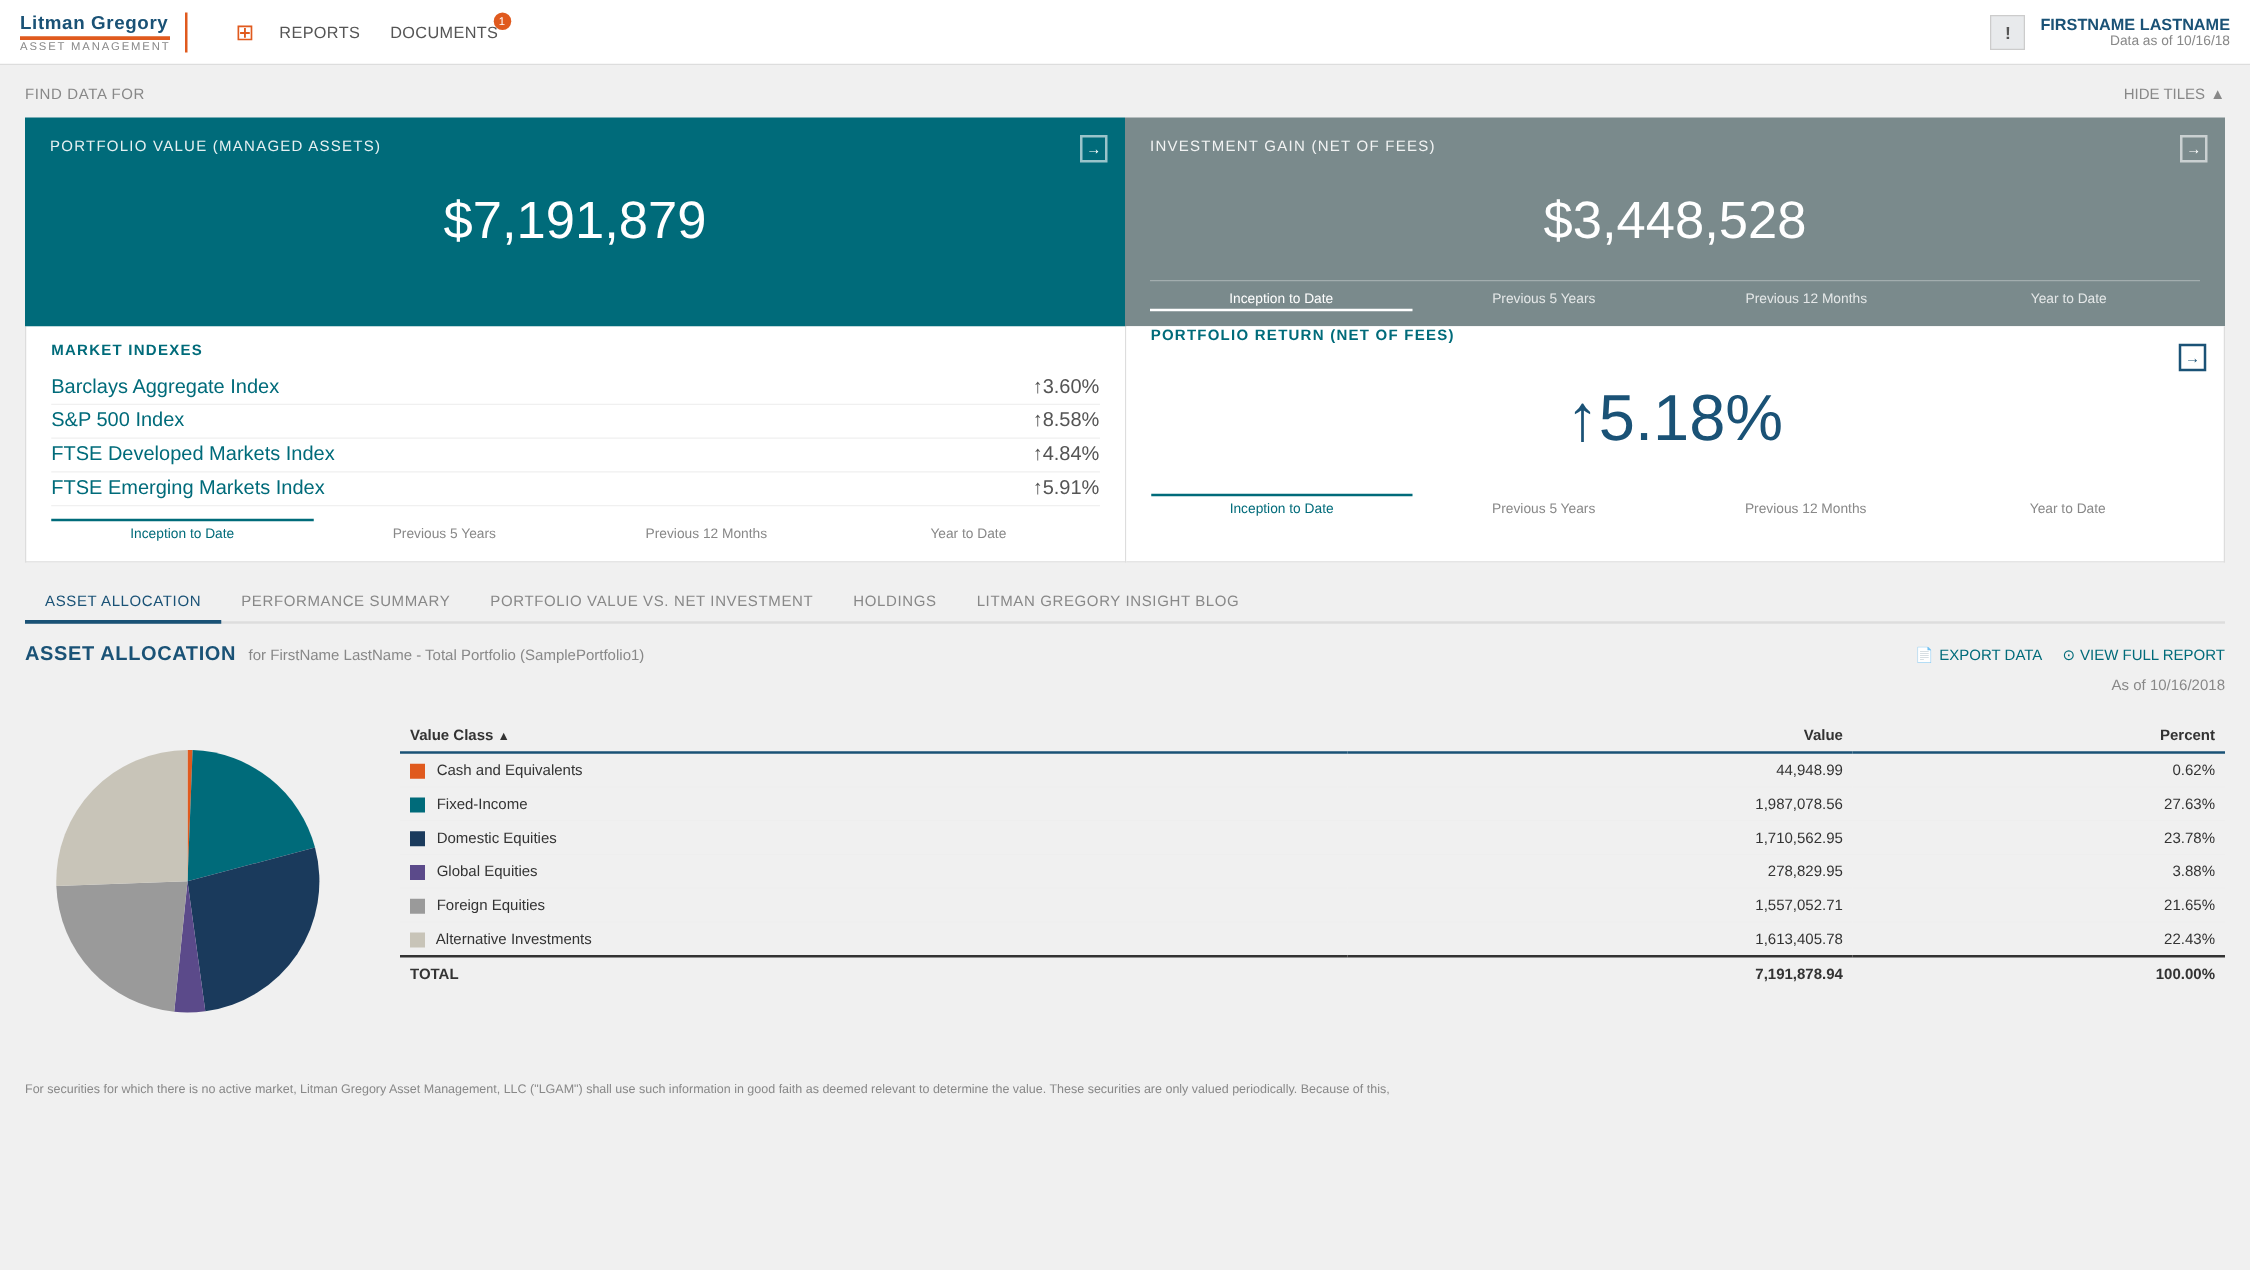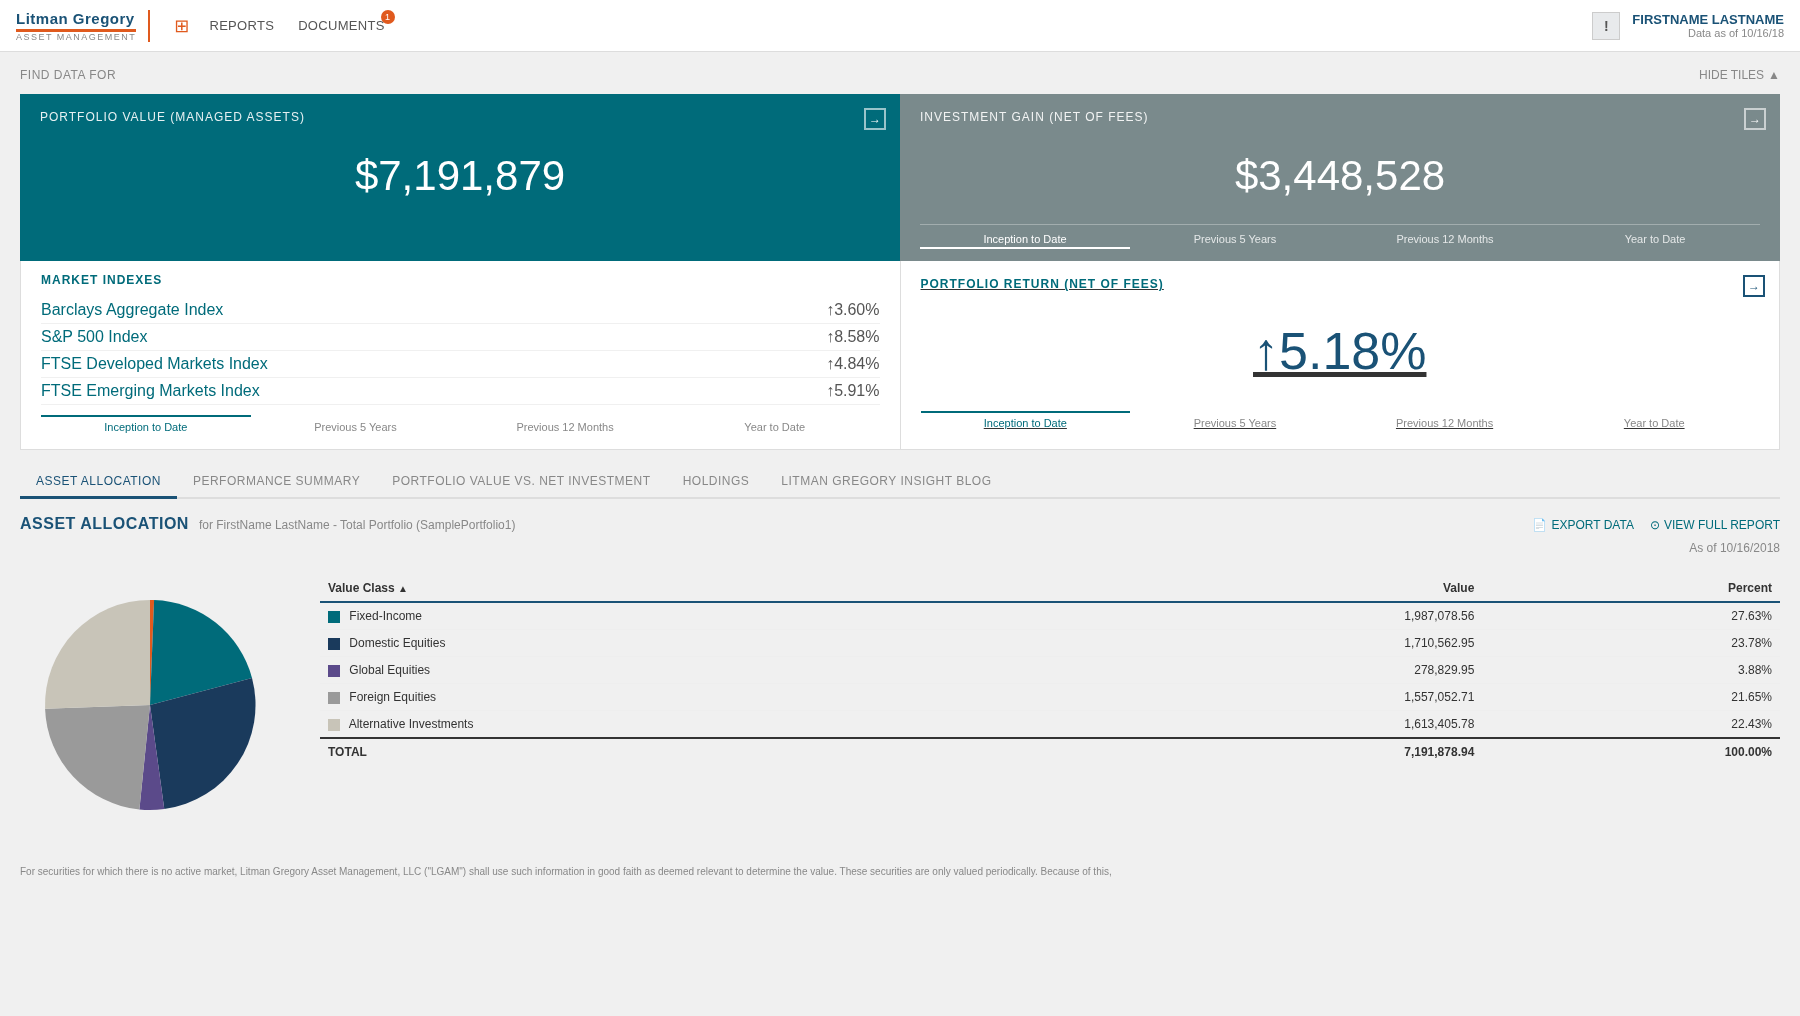--- a/index.html
+++ b/index.html
@@ -10,21 +10,21 @@
       display: flex;
       align-items: center;
       background: #fff;
       height: 52px;
       padding: 0 16px;
       border-bottom: 1px solid #ddd;
     }
     .logo-area {
       display: flex;
       flex-direction: column;
-      margin-right: 24px;
+      margin-right: 38px;
       border-right: 2px solid #e05a1e;
       padding-right: 12px;
     }
     .logo-top { font-size: 15px; font-weight: bold; color: #1a5276; letter-spacing: 0.5px; }
     .logo-bottom { font-size: 9px; color: #888; letter-spacing: 1.5px; text-transform: uppercase; }
     .logo-bar { height: 3px; background: #e05a1e; margin-top: 2px; }
     .nav-grid-icon {
       color: #e05a1e;
       font-size: 18px;
       margin-right: 20px;
@@ -178,26 +178,25 @@
     .tile-market {
       background: #fff;
       flex: 1;
       padding: 12px 20px;
       border: 1px solid #ddd;
       border-top: none;
     }
     .tile-return {
       background: #fff;
       flex: 1;
-      padding: 16px 20px;
+      padding: 0 20px;
       border: 1px solid #ddd;
       border-top: none;
       border-left: none;
       position: relative;
-      text-decoration: underline;
     }
     .tile-section-title {
       font-size: 12px;
       letter-spacing: 1px;
       text-transform: uppercase;
       color: #006b7a;
       font-weight: bold;
       margin-bottom: 10px;
     }
     .market-row {
@@ -515,20 +514,28 @@
             <tr>
               <th>
                 <span>Value Class</span>
                 <span class="sort-icon">▲</span>
               </th>
               <th class="right">Value</th>
               <th class="right">Percent</th>
             </tr>
           </thead>
           <tbody id="allocation-tbody">
+          <tr>
+    <td>
+      <span class="color-swatch" style="background:#e05a1e;"></span>
+      <span>Cash and Equivalents</span>
+    </td>
+    <td class="right">44,948.99</td>
+    <td class="right">0.62%</td>
+  </tr>
               <tr>
     <td>
       <span class="color-swatch" style="background:#006b7a;"></span>
       <span>Fixed-Income</span>
     </td>
     <td class="right">1,987,078.56</td>
     <td class="right">27.63%</td>
   </tr>
               <tr>
     <td>

